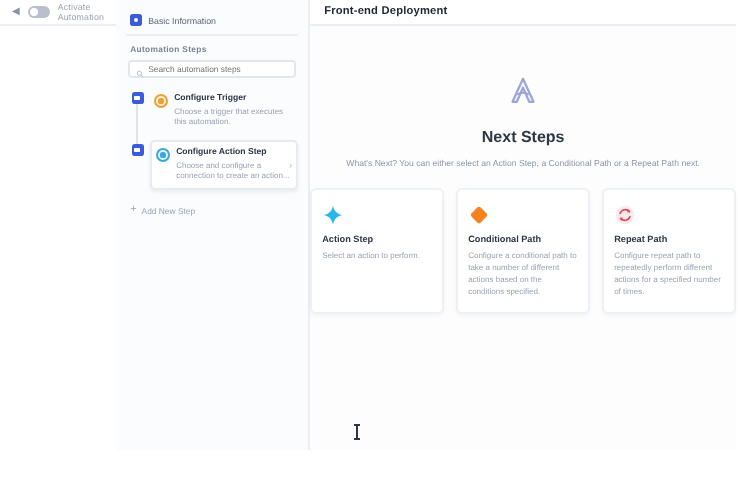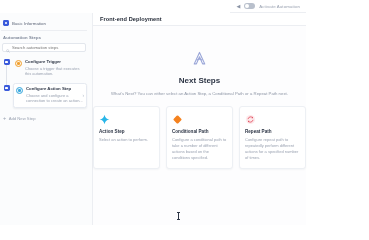--- a/index.html
+++ b/index.html
@@ -2,21 +2,21 @@
 <html><head>
 <meta charset="utf-8">
 <style>
   * { box-sizing: border-box; margin: 0; padding: 0; }
   html, body {
     width: 369px; height: 225px;
     font-family: "Liberation Sans", sans-serif;
     background: #ffffff;
     overflow: hidden;
   }
-  .app { position: relative; width: 306px; height: 225px; display: flex; flex-direction: column; align-items: flex-end; }
+  .app { position: relative; width: 306px; height: 225px; display: flex; flex-direction: row; }
 
   
   .topbar {
     height: 13px; flex: 0 0 13px;
     display: flex; align-items: center;
     padding: 0 6px; gap: 4px;
     background: #ffffff;
     border-bottom: 1px solid #eceef2;
   }
   .back-arrow { font-size: 5px; color: #8a93a5; line-height: 1; }

